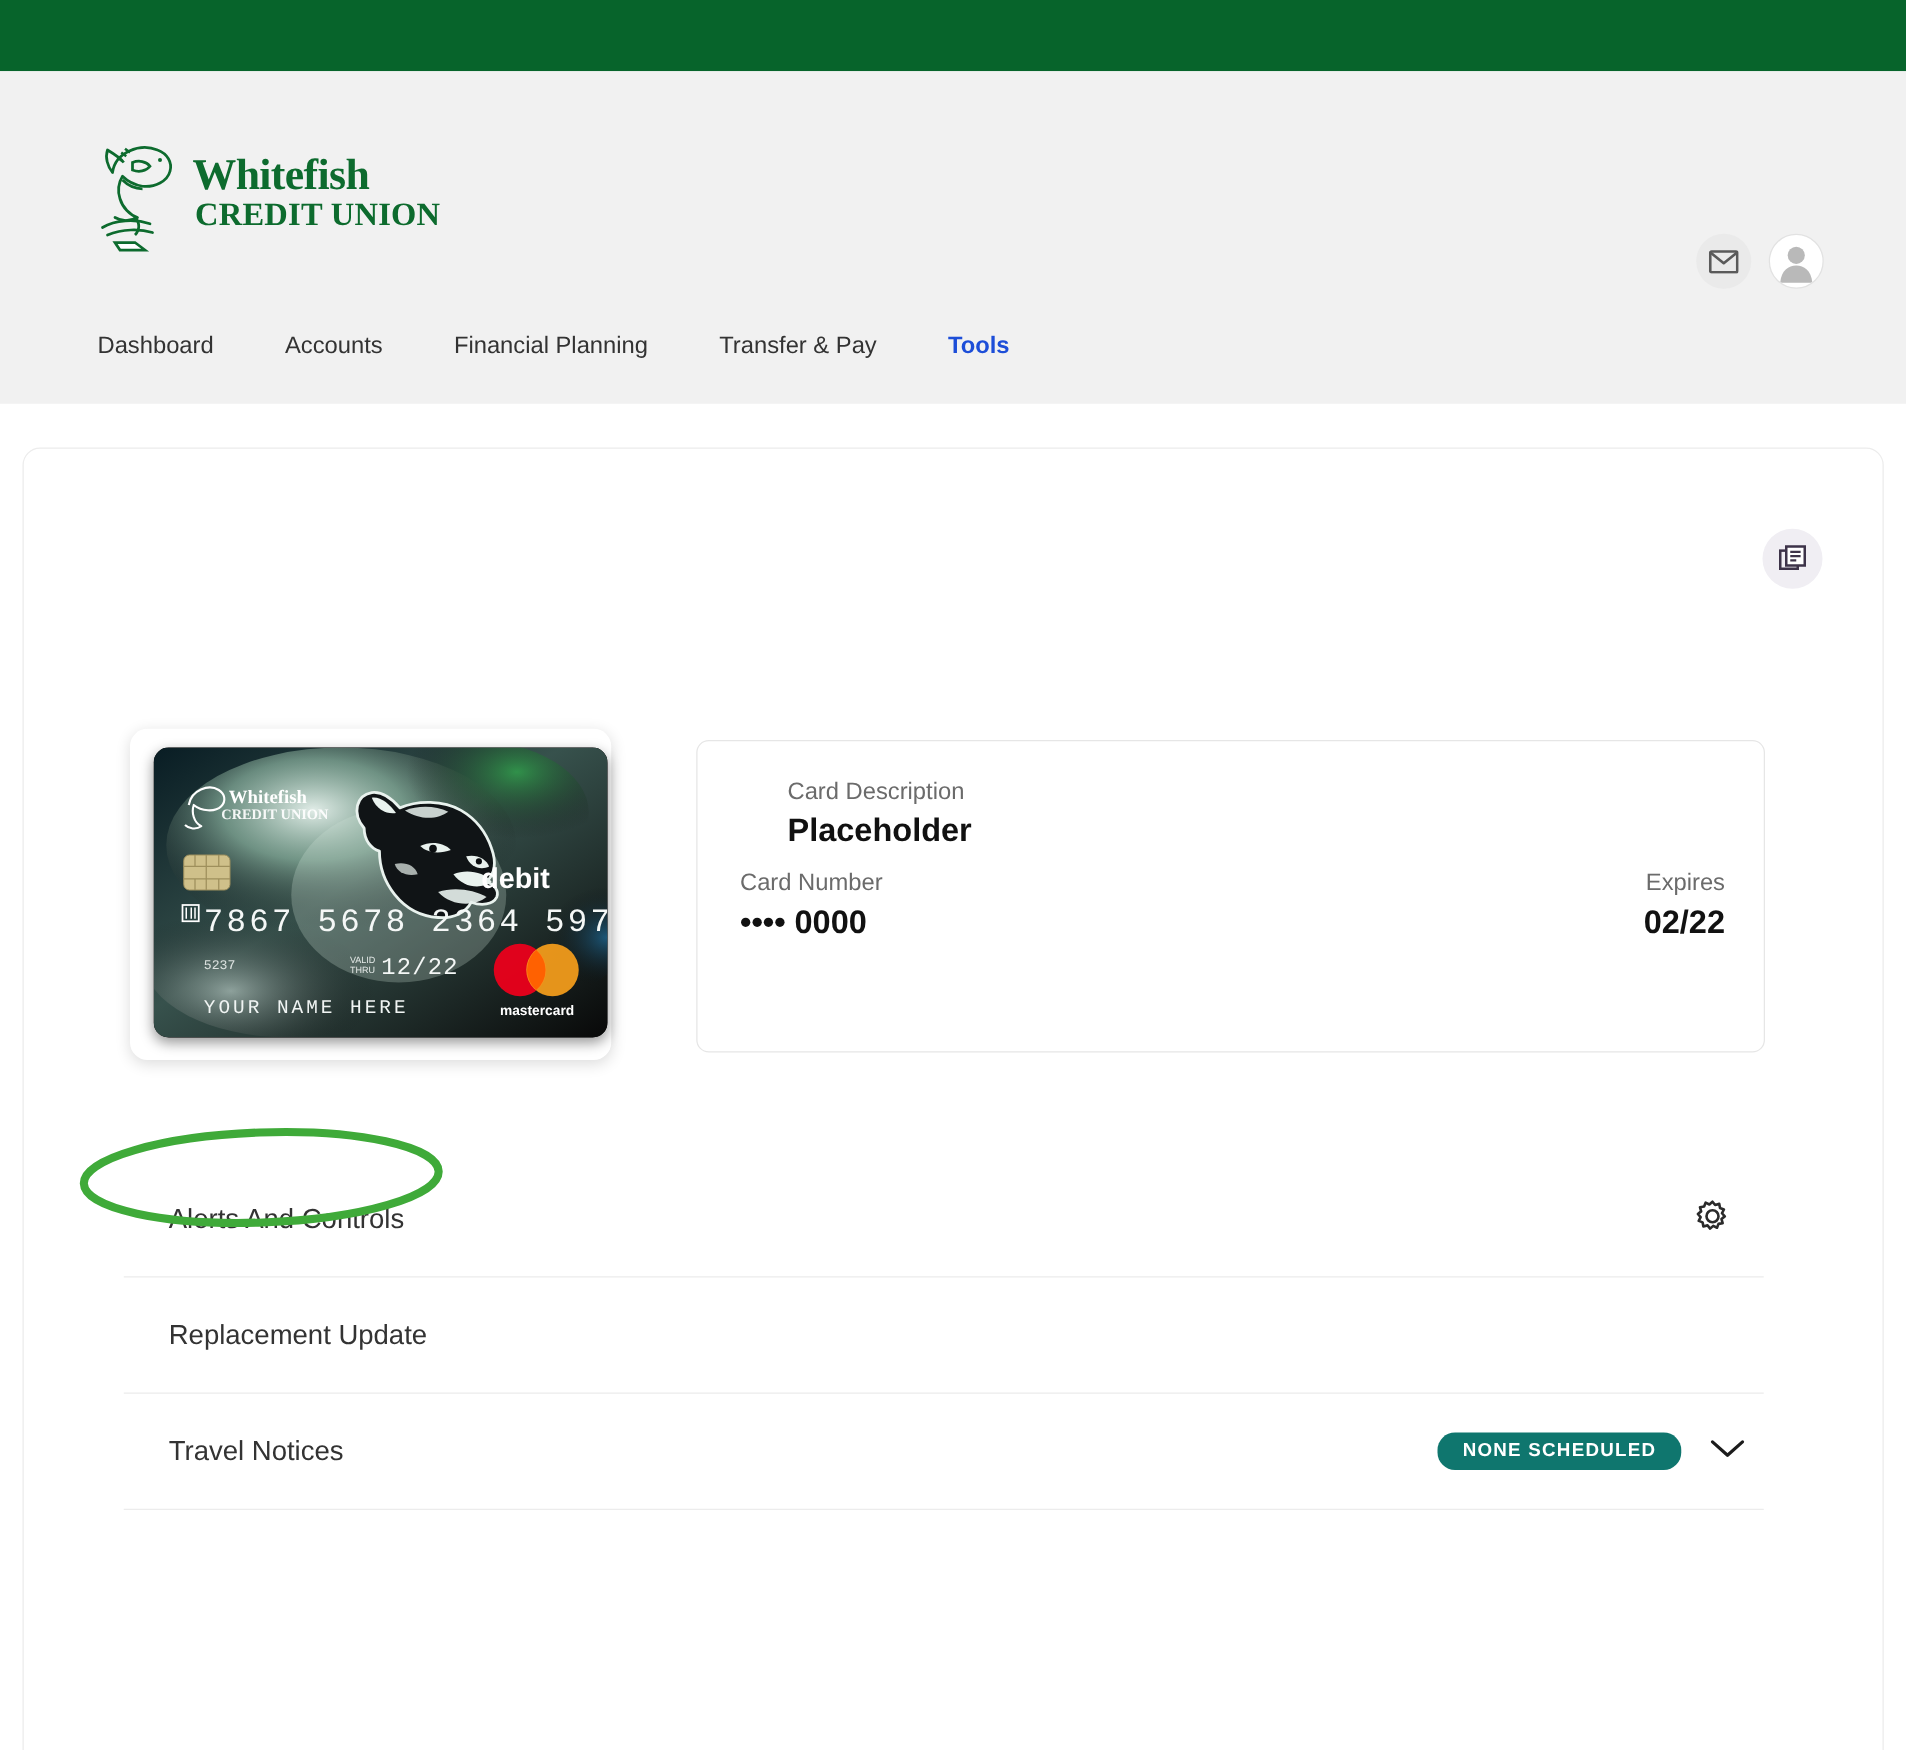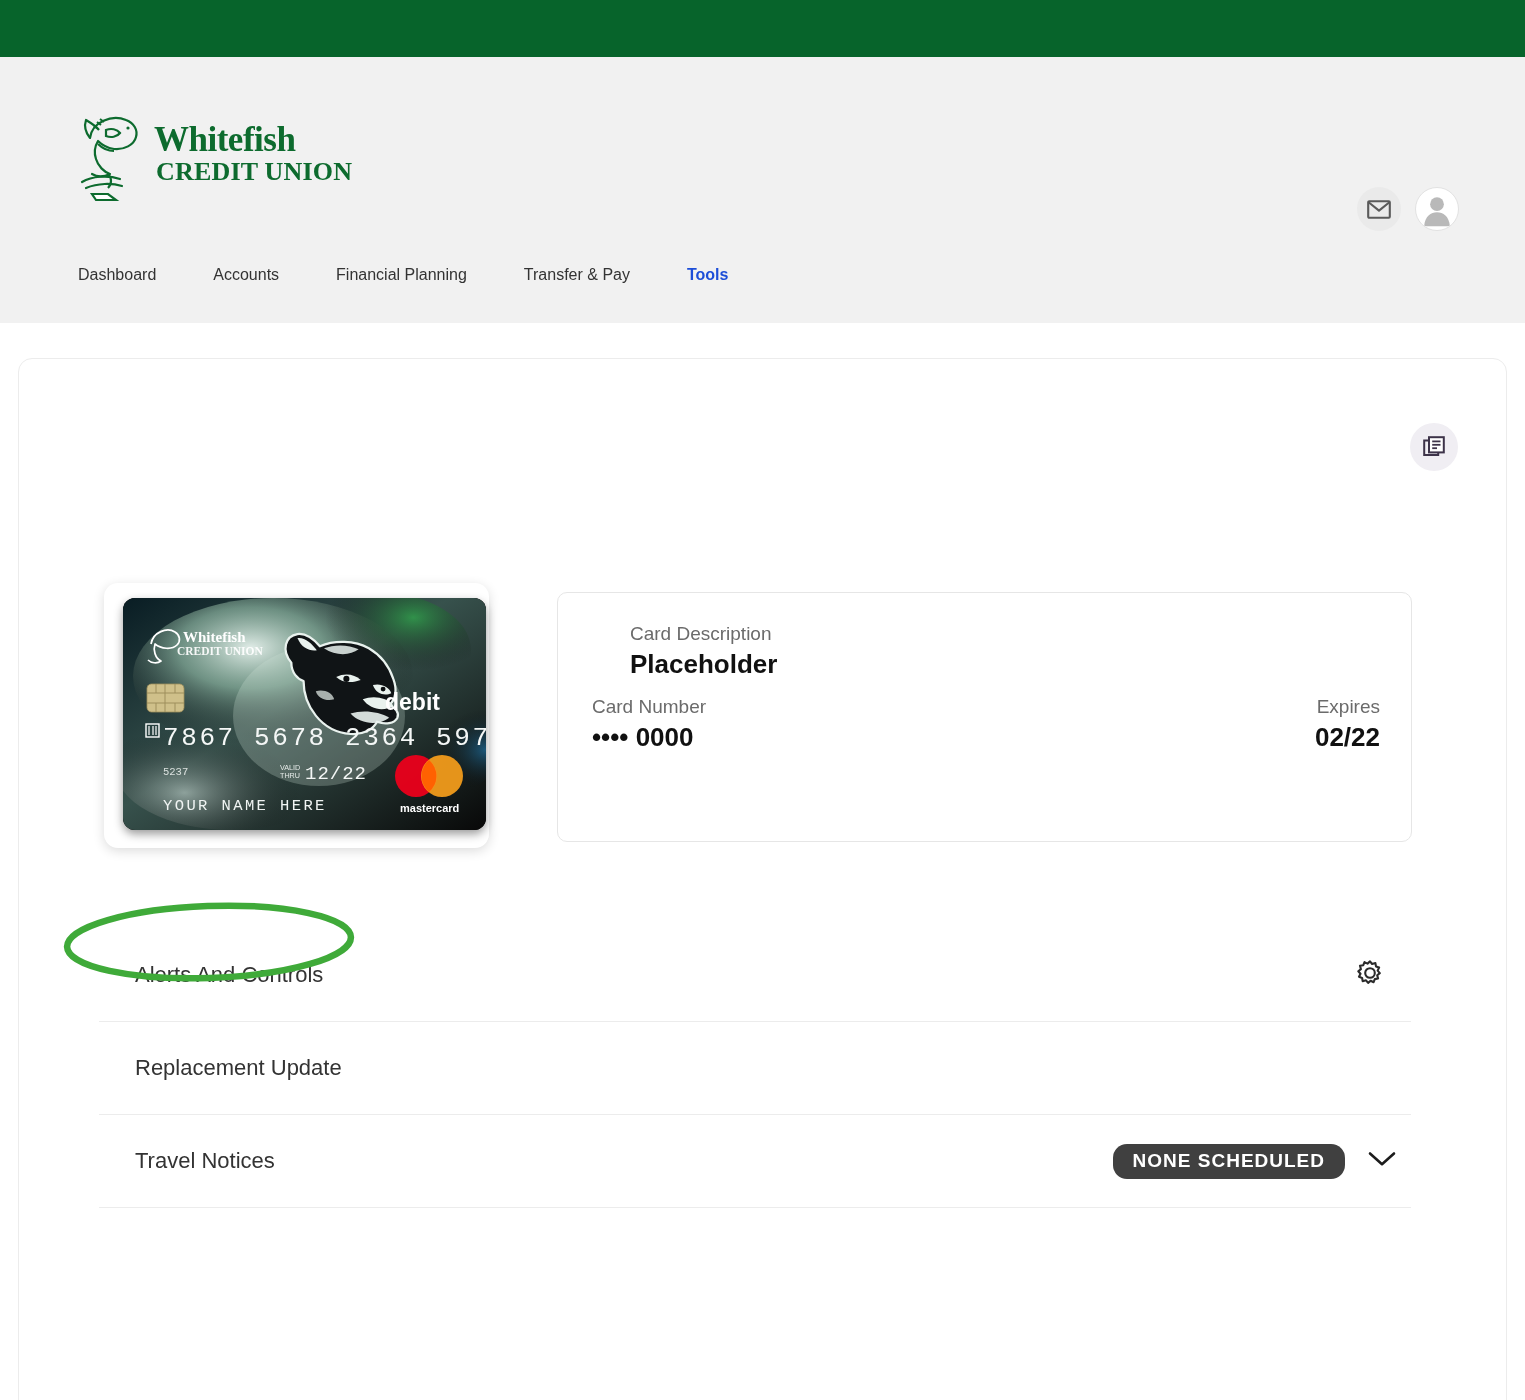--- a/index.html
+++ b/index.html
@@ -72,21 +72,21 @@
   .icon-circle.mail { background: #eaeaea; }
   .icon-circle.avatar { background: #ffffff; border: 1px solid #e2e2e2; overflow: hidden; }
 
   
   .nav {
     position: absolute;
     left: 78px; top: 266px;
     display: flex;
     align-items: center;
     gap: 0;
-    font-size: 16px;
+    font-size: 19px;
   }
   .nav-item {
     color: #333333;
     padding-right: 57px;
     white-space: nowrap;
     cursor: pointer;
   }
   .nav-item.active {
     color: #1d4ed8;
     font-weight: bold;
@@ -199,23 +199,23 @@
     margin-left: 36px;
   }
   .row-right {
     position: absolute;
     right: 14px;
     display: flex;
     align-items: center;
     gap: 22px;
   }
   .badge {
-    background: #404040;
+    background: #0f766e;
     color: #ffffff;
-    font-size: 19px;
+    font-size: 15px;
     font-weight: bold;
     letter-spacing: 1px;
     border-radius: 14px;
     padding: 6px 20px 7px;
     white-space: nowrap;
   }
   .gear-wrap { margin-right: 14px; }
 
   
   .annot {

